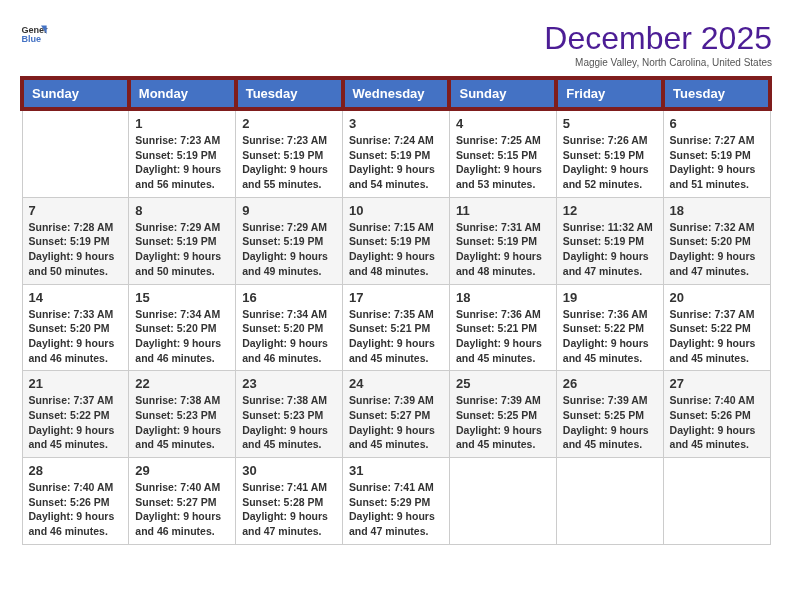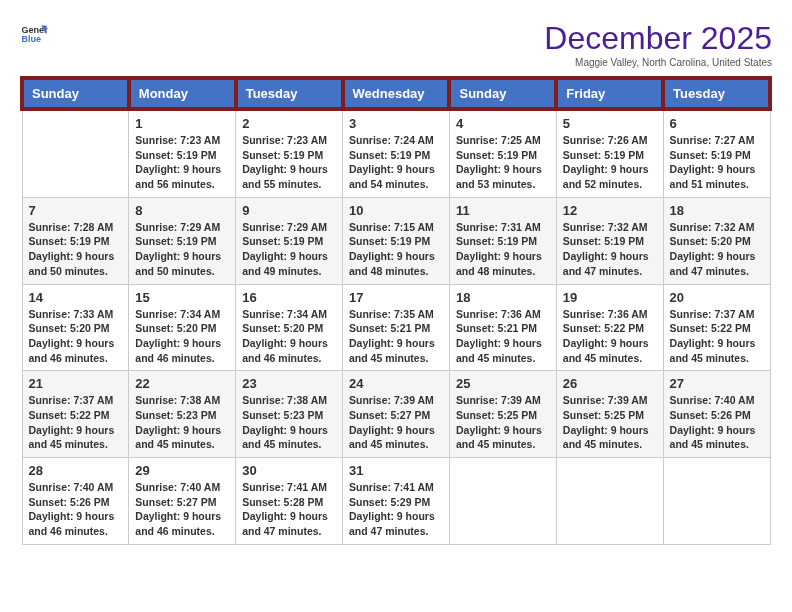--- a/index.html
+++ b/index.html
@@ -129,21 +129,21 @@
         <td>
           <span class="day-number">3</span>
           <div class="day-info">Sunrise: 7:24 AM
 Sunset: 5:19 PM
 Daylight: 9 hours
 and 54 minutes.</div>
         </td>
         <td>
           <span class="day-number">4</span>
           <div class="day-info">Sunrise: 7:25 AM
-Sunset: 5:19 PM
+Sunset: 5:15 PM
 Daylight: 9 hours
 and 53 minutes.</div>
         </td>
         <td>
           <span class="day-number">5</span>
           <div class="day-info">Sunrise: 7:26 AM
 Sunset: 5:19 PM
 Daylight: 9 hours
 and 52 minutes.</div>
         </td>
@@ -186,21 +186,21 @@
         </td>
         <td>
           <span class="day-number">11</span>
           <div class="day-info">Sunrise: 7:31 AM
 Sunset: 5:19 PM
 Daylight: 9 hours
 and 48 minutes.</div>
         </td>
         <td>
           <span class="day-number">12</span>
-          <div class="day-info">Sunrise: 7:32 AM
+          <div class="day-info">Sunrise: 11:32 AM
 Sunset: 5:19 PM
 Daylight: 9 hours
 and 47 minutes.</div>
         </td>
         <td>
           <span class="day-number">18</span>
           <div class="day-info">Sunrise: 7:32 AM
 Sunset: 5:20 PM
 Daylight: 9 hours
 and 47 minutes.</div>

